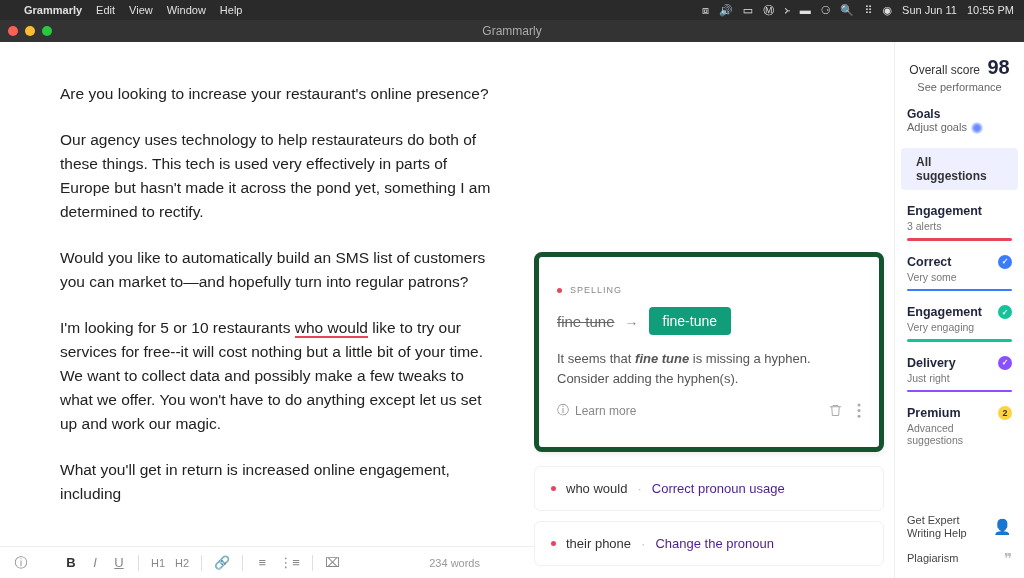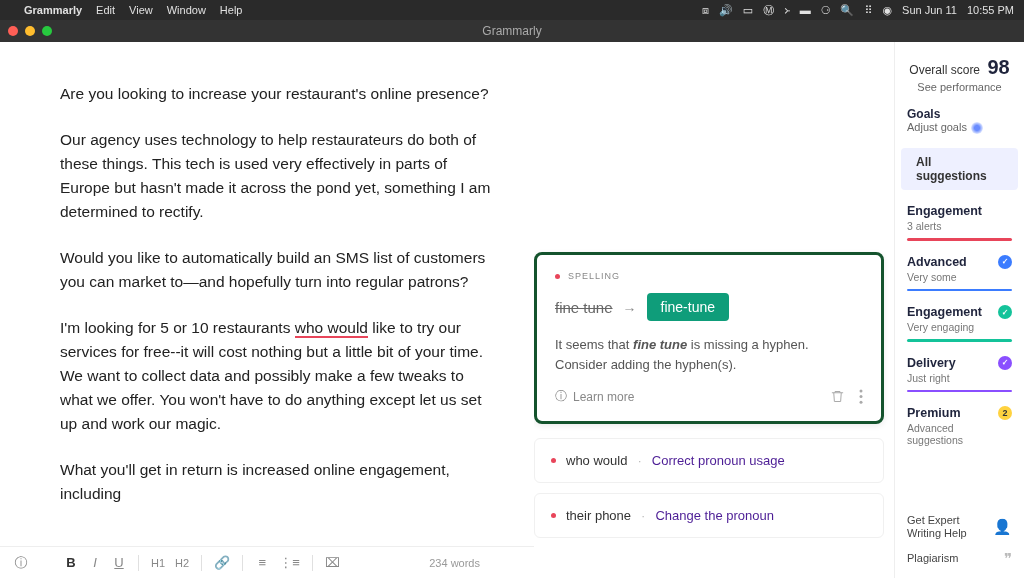--- a/index.html
+++ b/index.html
@@ -25,21 +25,21 @@
 
 .app { display: flex; height: calc(578px - 42px); }
 .editor-col { flex: 1; padding: 40px 20px 0 60px; overflow: hidden; position: relative; background: #fff; }
 .editor { font-size: 15.5px; line-height: 1.55; color: #222; max-width: 440px; }
 .editor p { margin-bottom: 22px; }
 .underline-red { border-bottom: 2px solid #e8455a; background: rgba(232,69,90,0.12); }
 .underline-red2 { border-bottom: 2px solid #e8455a; }
 
 
 .cards-col { width: 360px; padding: 210px 10px 0 0; }
-.card { background: #fff; border: 3px solid #14532d; border-radius: 8px; box-shadow: 0 2px 6px rgba(0,0,0,0.08); padding: 16px 18px; margin-bottom: 14px; }
+.card { background: #fff; border: 5px solid #14532d; border-radius: 8px; box-shadow: 0 2px 6px rgba(0,0,0,0.08); padding: 28px 18px; margin-bottom: 14px; }
 .card-label { font-size: 9px; letter-spacing: 1px; color: #888; display: flex; align-items: center; gap: 8px; margin-bottom: 12px; }
 .card-label::before { content: ""; width: 5px; height: 5px; border-radius: 50%; background: #e8455a; display: inline-block; }
 .card-correction { display: flex; align-items: center; gap: 10px; margin-bottom: 14px; }
 .strike { text-decoration: line-through; color: #666; font-size: 15px; }
 .arrow { color: #888; font-size: 14px; }
 .suggest-pill { background: #0f9d7a; color: #fff; padding: 6px 14px; border-radius: 4px; font-size: 14px; }
 .card-desc { font-size: 13px; color: #555; line-height: 1.5; margin-bottom: 14px; }
 .card-desc b { font-weight: 700; font-style: italic; }
 .card-footer { display: flex; align-items: center; justify-content: space-between; }
 .learn-more { display: flex; align-items: center; gap: 6px; font-size: 12px; color: #888; }
@@ -226,21 +226,21 @@
 
     <div class="metric">
       <div class="metric-title">
           <span>Engagement</span>
         </div>
       <div class="metric-sub">3 alerts</div>
       <div class="metric-bar bar-red"></div>
     </div>
     <div class="metric">
       <div class="metric-title">
-          <span>Advanced</span>
+          <span>Correct</span>
           <span class="check-badge cb-blue">✓</span>
         </div>
       <div class="metric-sub">Very some</div>
       <div class="metric-bar bar-blue"></div>
     </div>
     <div class="metric">
       <div class="metric-title">
           <span>Engagement</span>
           <span class="check-badge cb-green">✓</span>
         </div>

